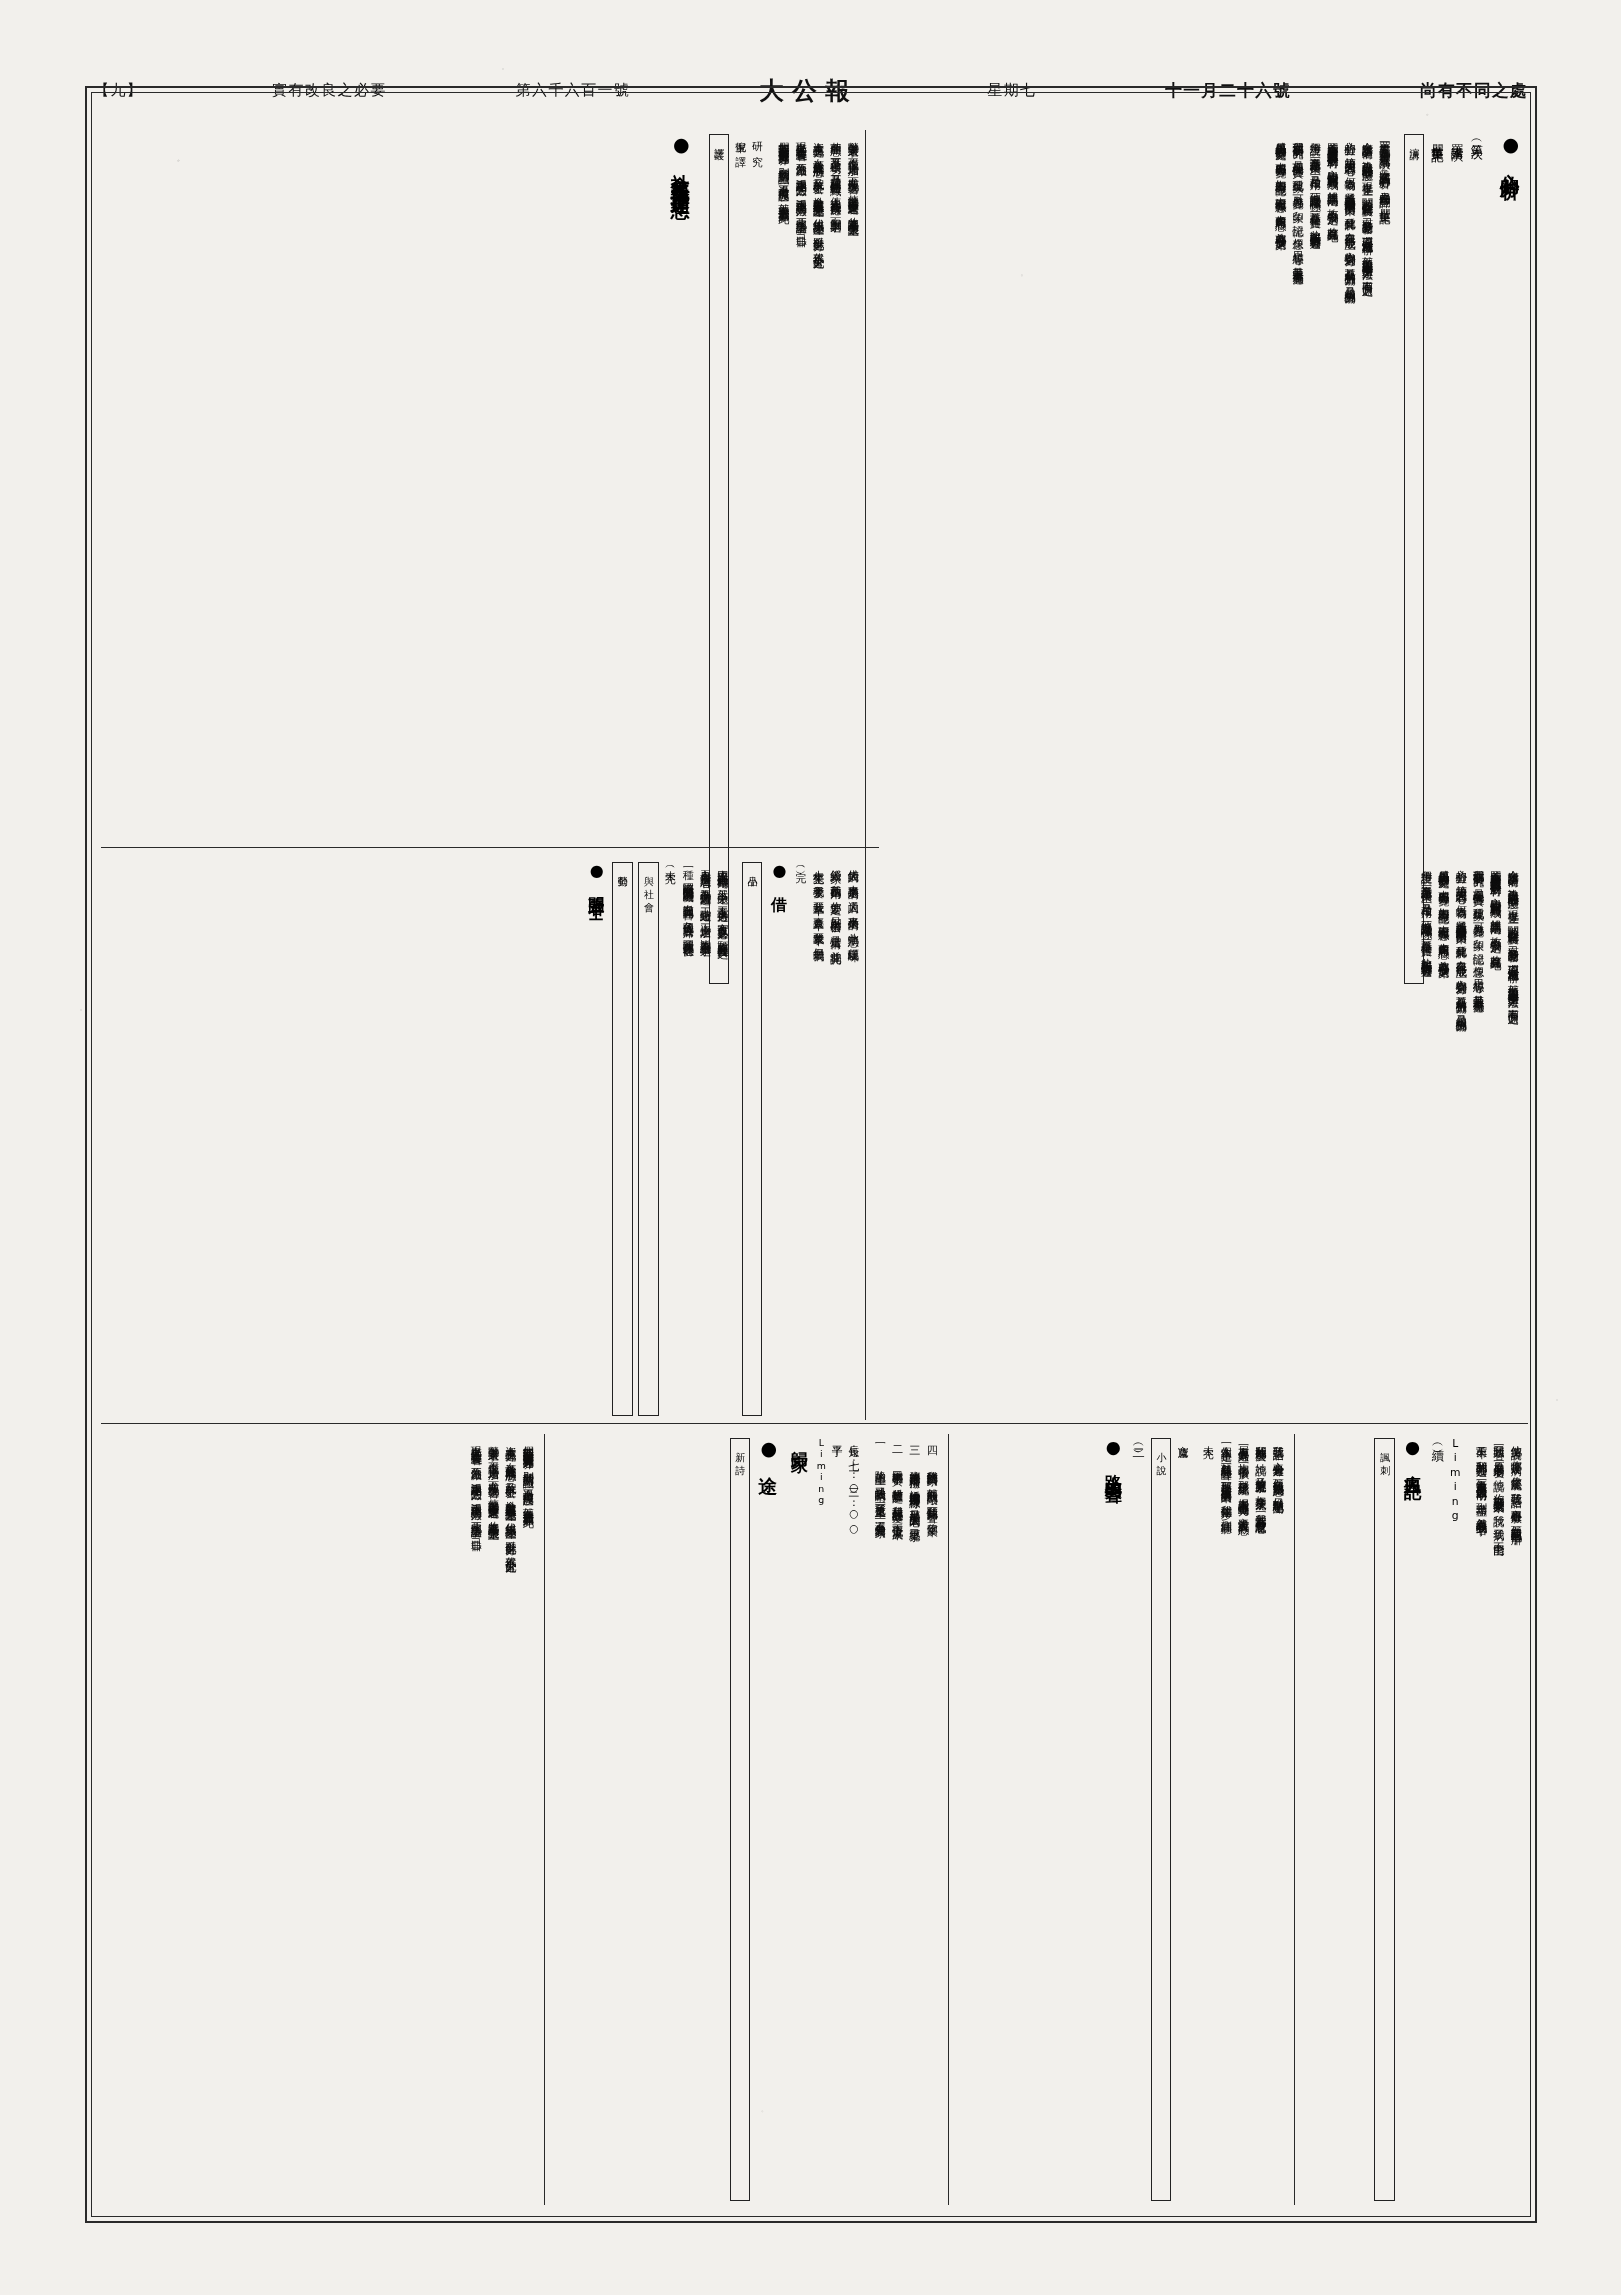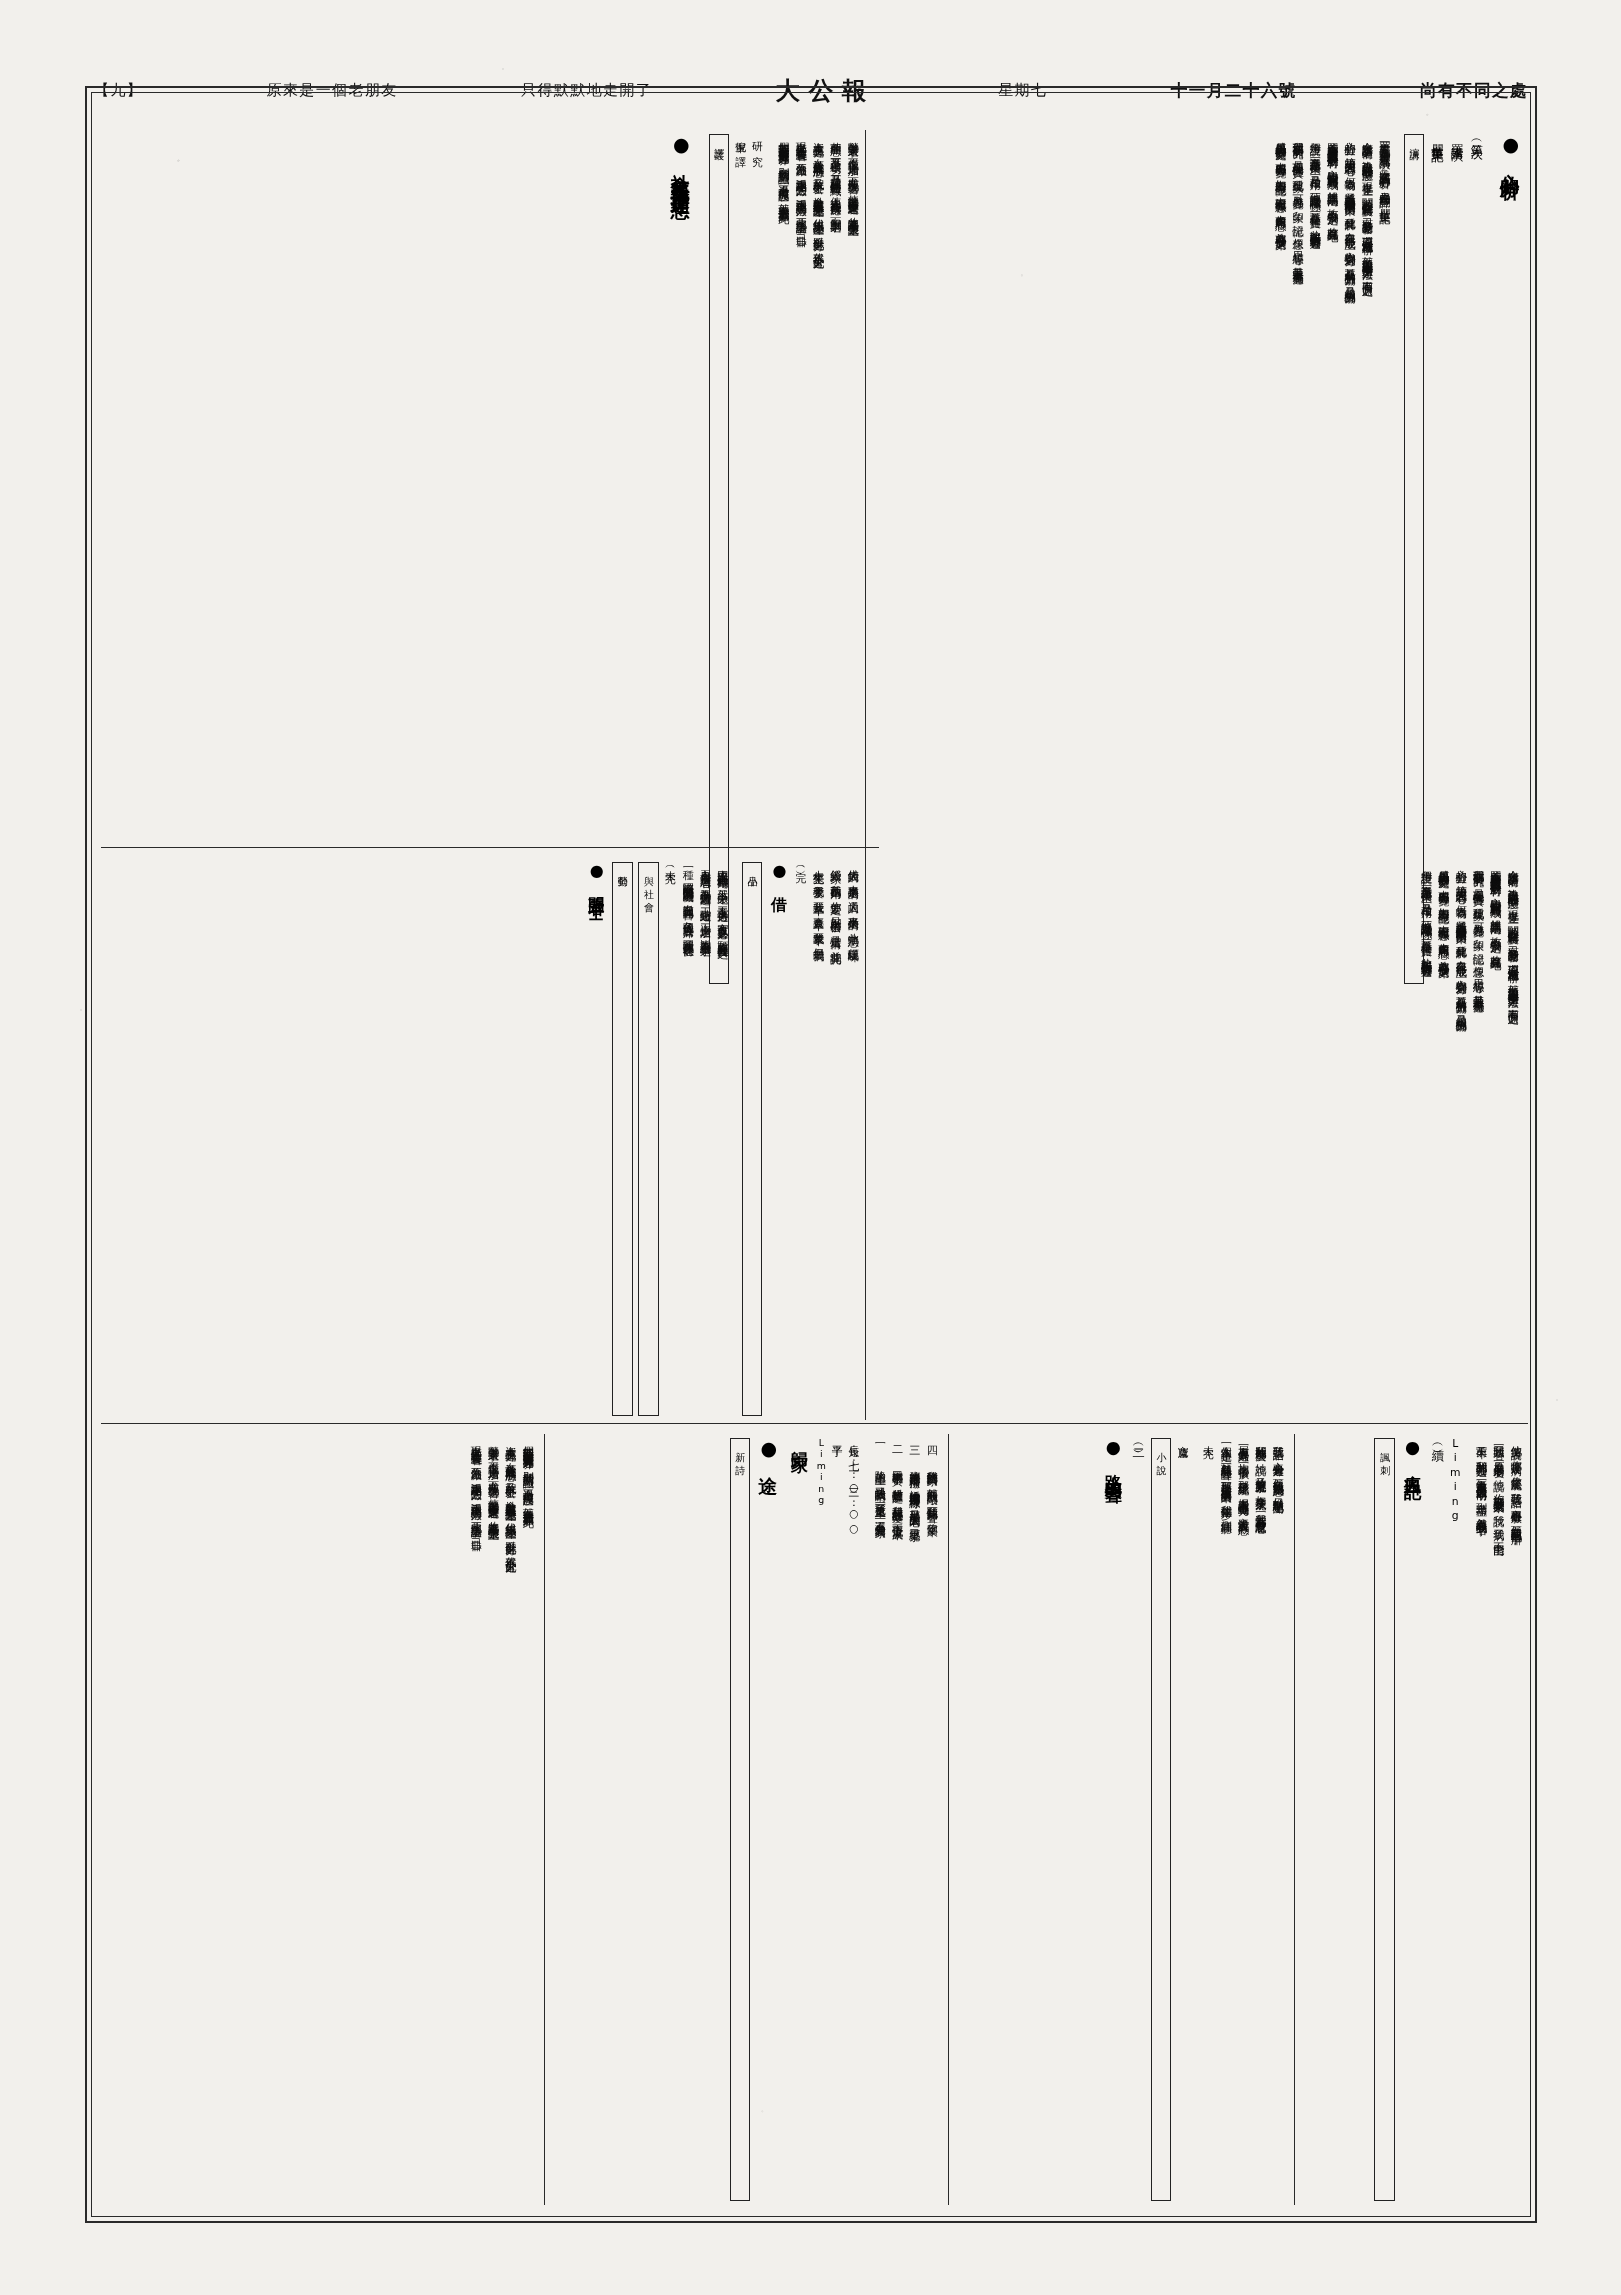--- a/index.html
+++ b/index.html
@@ -84,22 +84,22 @@
 <body>
 
 <div class="page">
   <div class="grain"></div>
 
   <div class="masthead">
     <div class="mast-item mast-big">尚有不同之處</div>
     <div class="mast-item mast-big">十一月二十六號</div>
     <div class="mast-item">星期七</div>
     <div class="mast-title">大公報</div>
-    <div class="mast-item">只得默默地走開了</div>
-    <div class="mast-item">原來是一個老朋友</div>
+    <div class="mast-item">第六千六百一號</div>
+    <div class="mast-item">實有改良之必要</div>
     <div class="mast-item">【九】</div>
   </div>
 
   <div class="frame"></div>
 
   <div class="region" style="left:868px;top:130px;width:663px;height:858px;">
     <div class="block" style="border-left:none;">
       <div class="head">●心的分析</div>
     </div>
     <div class="block" style="border-left:none;">

